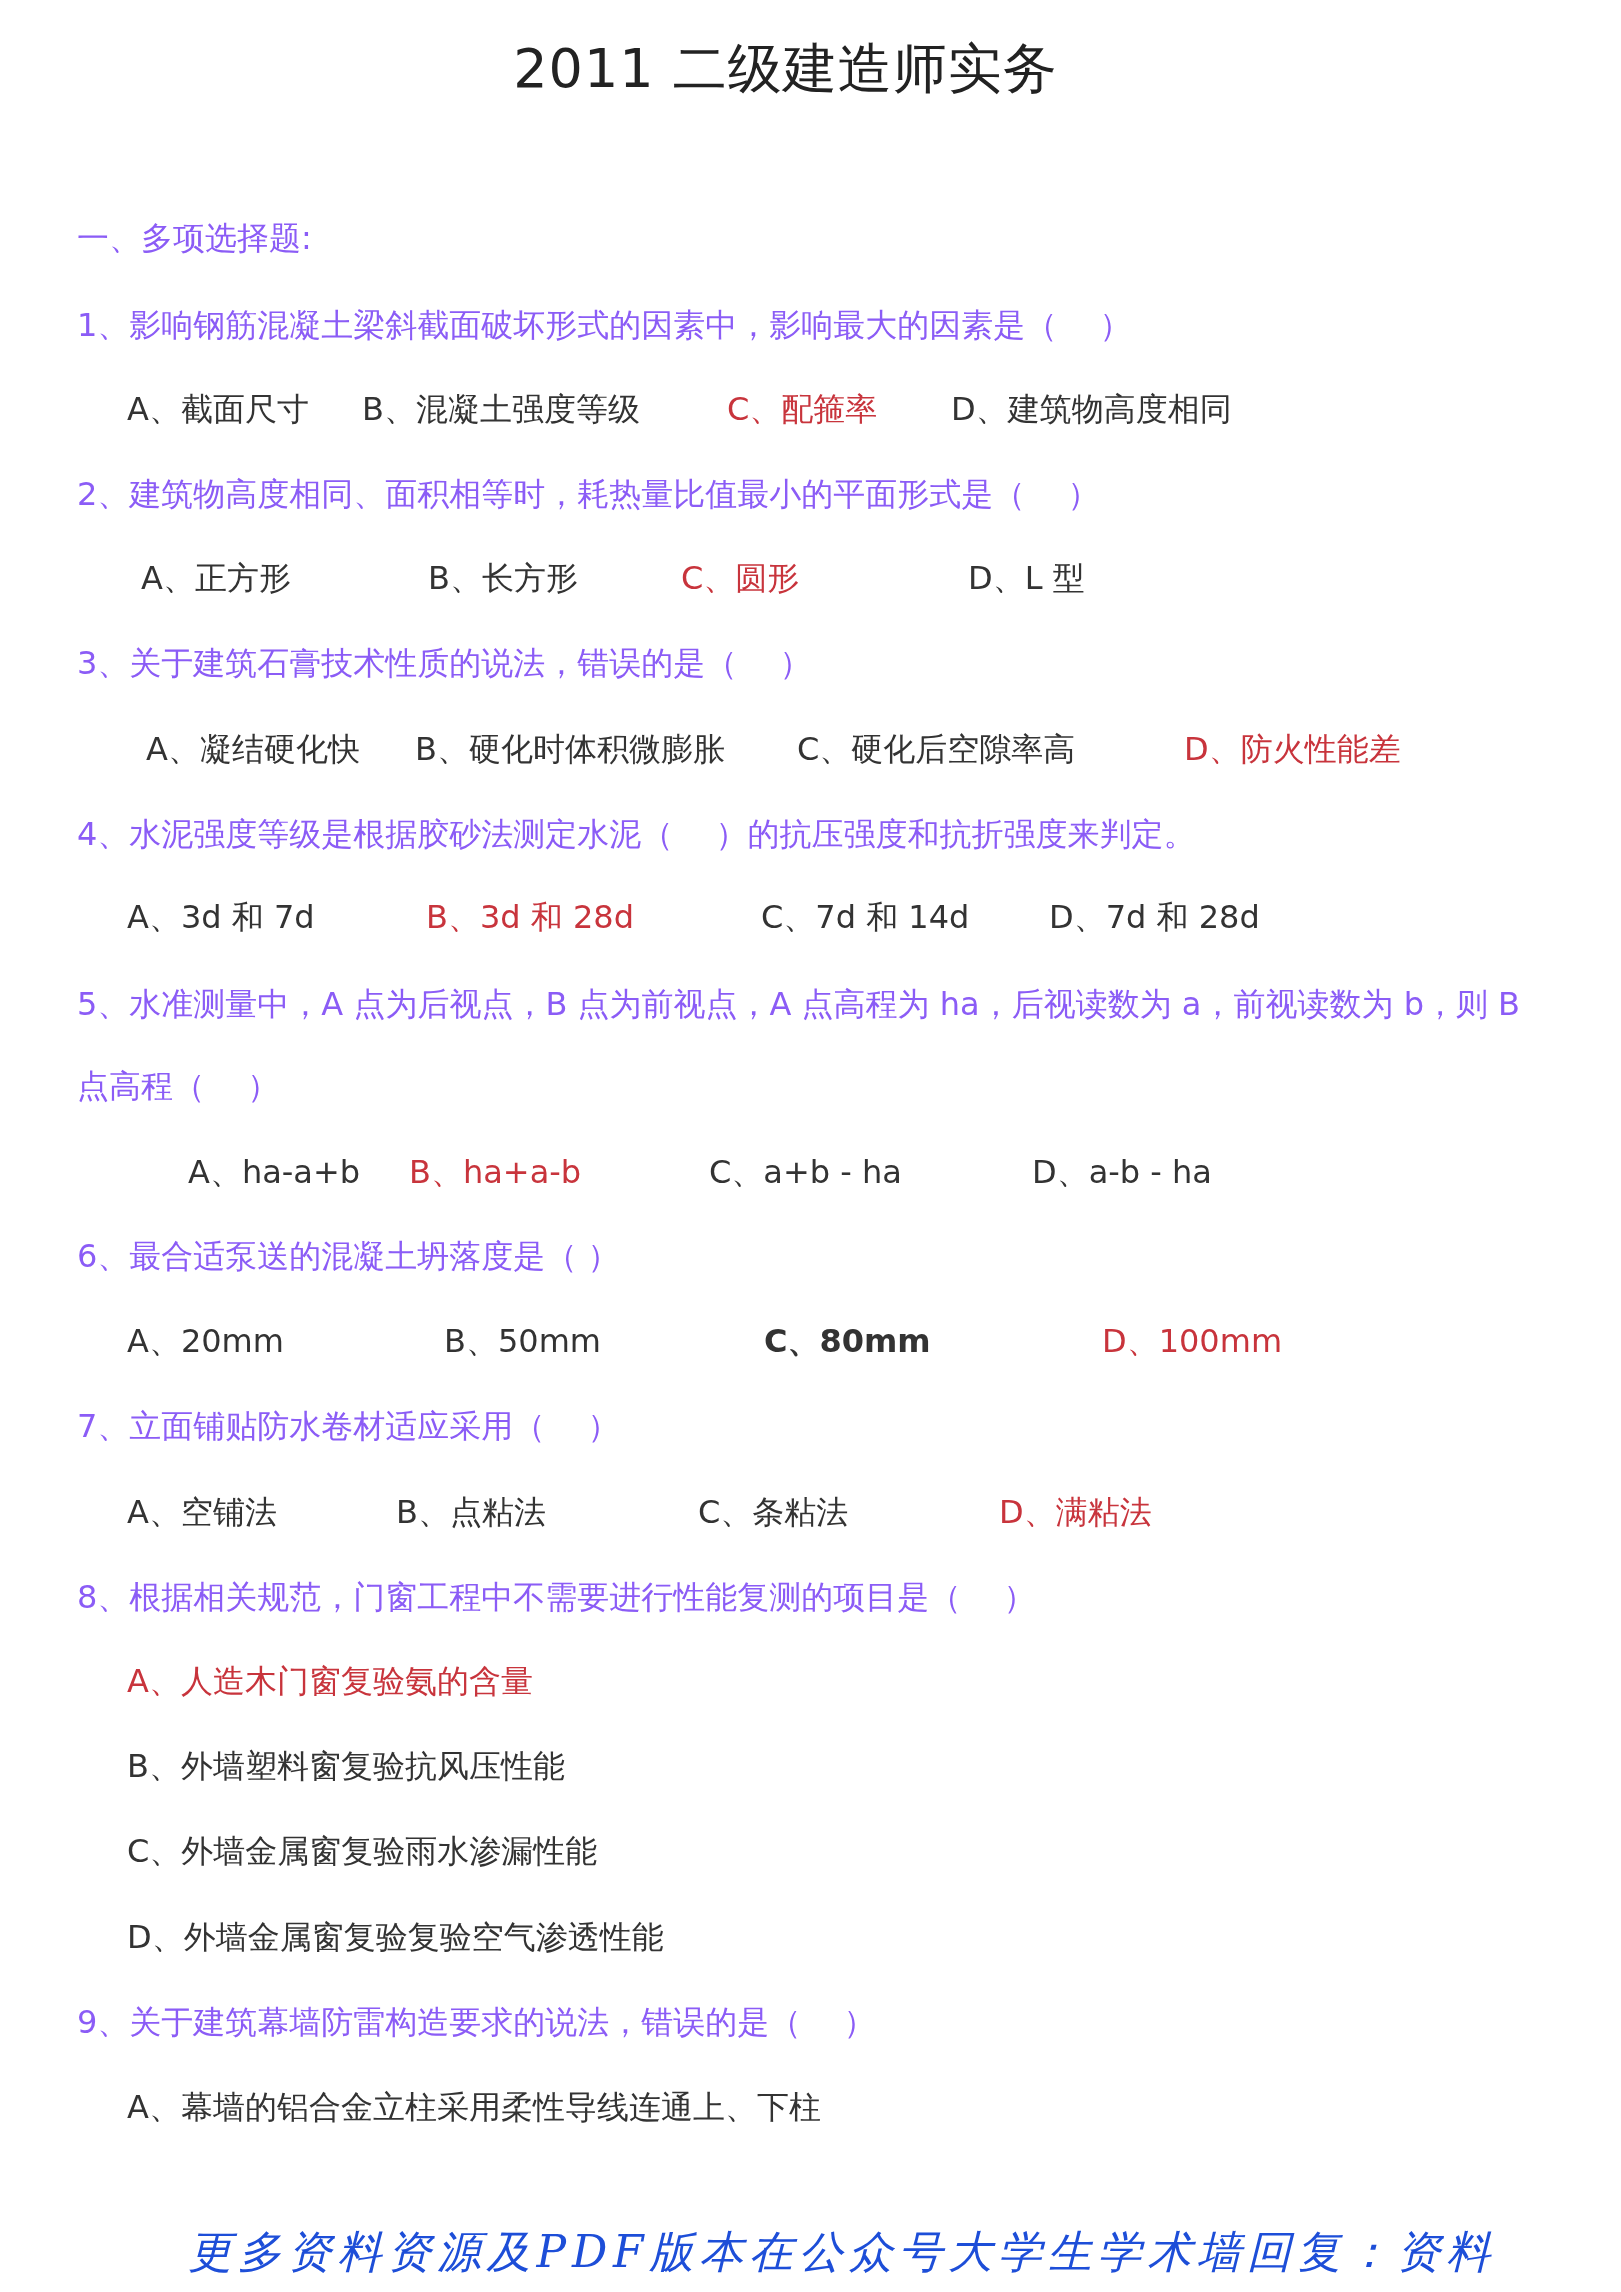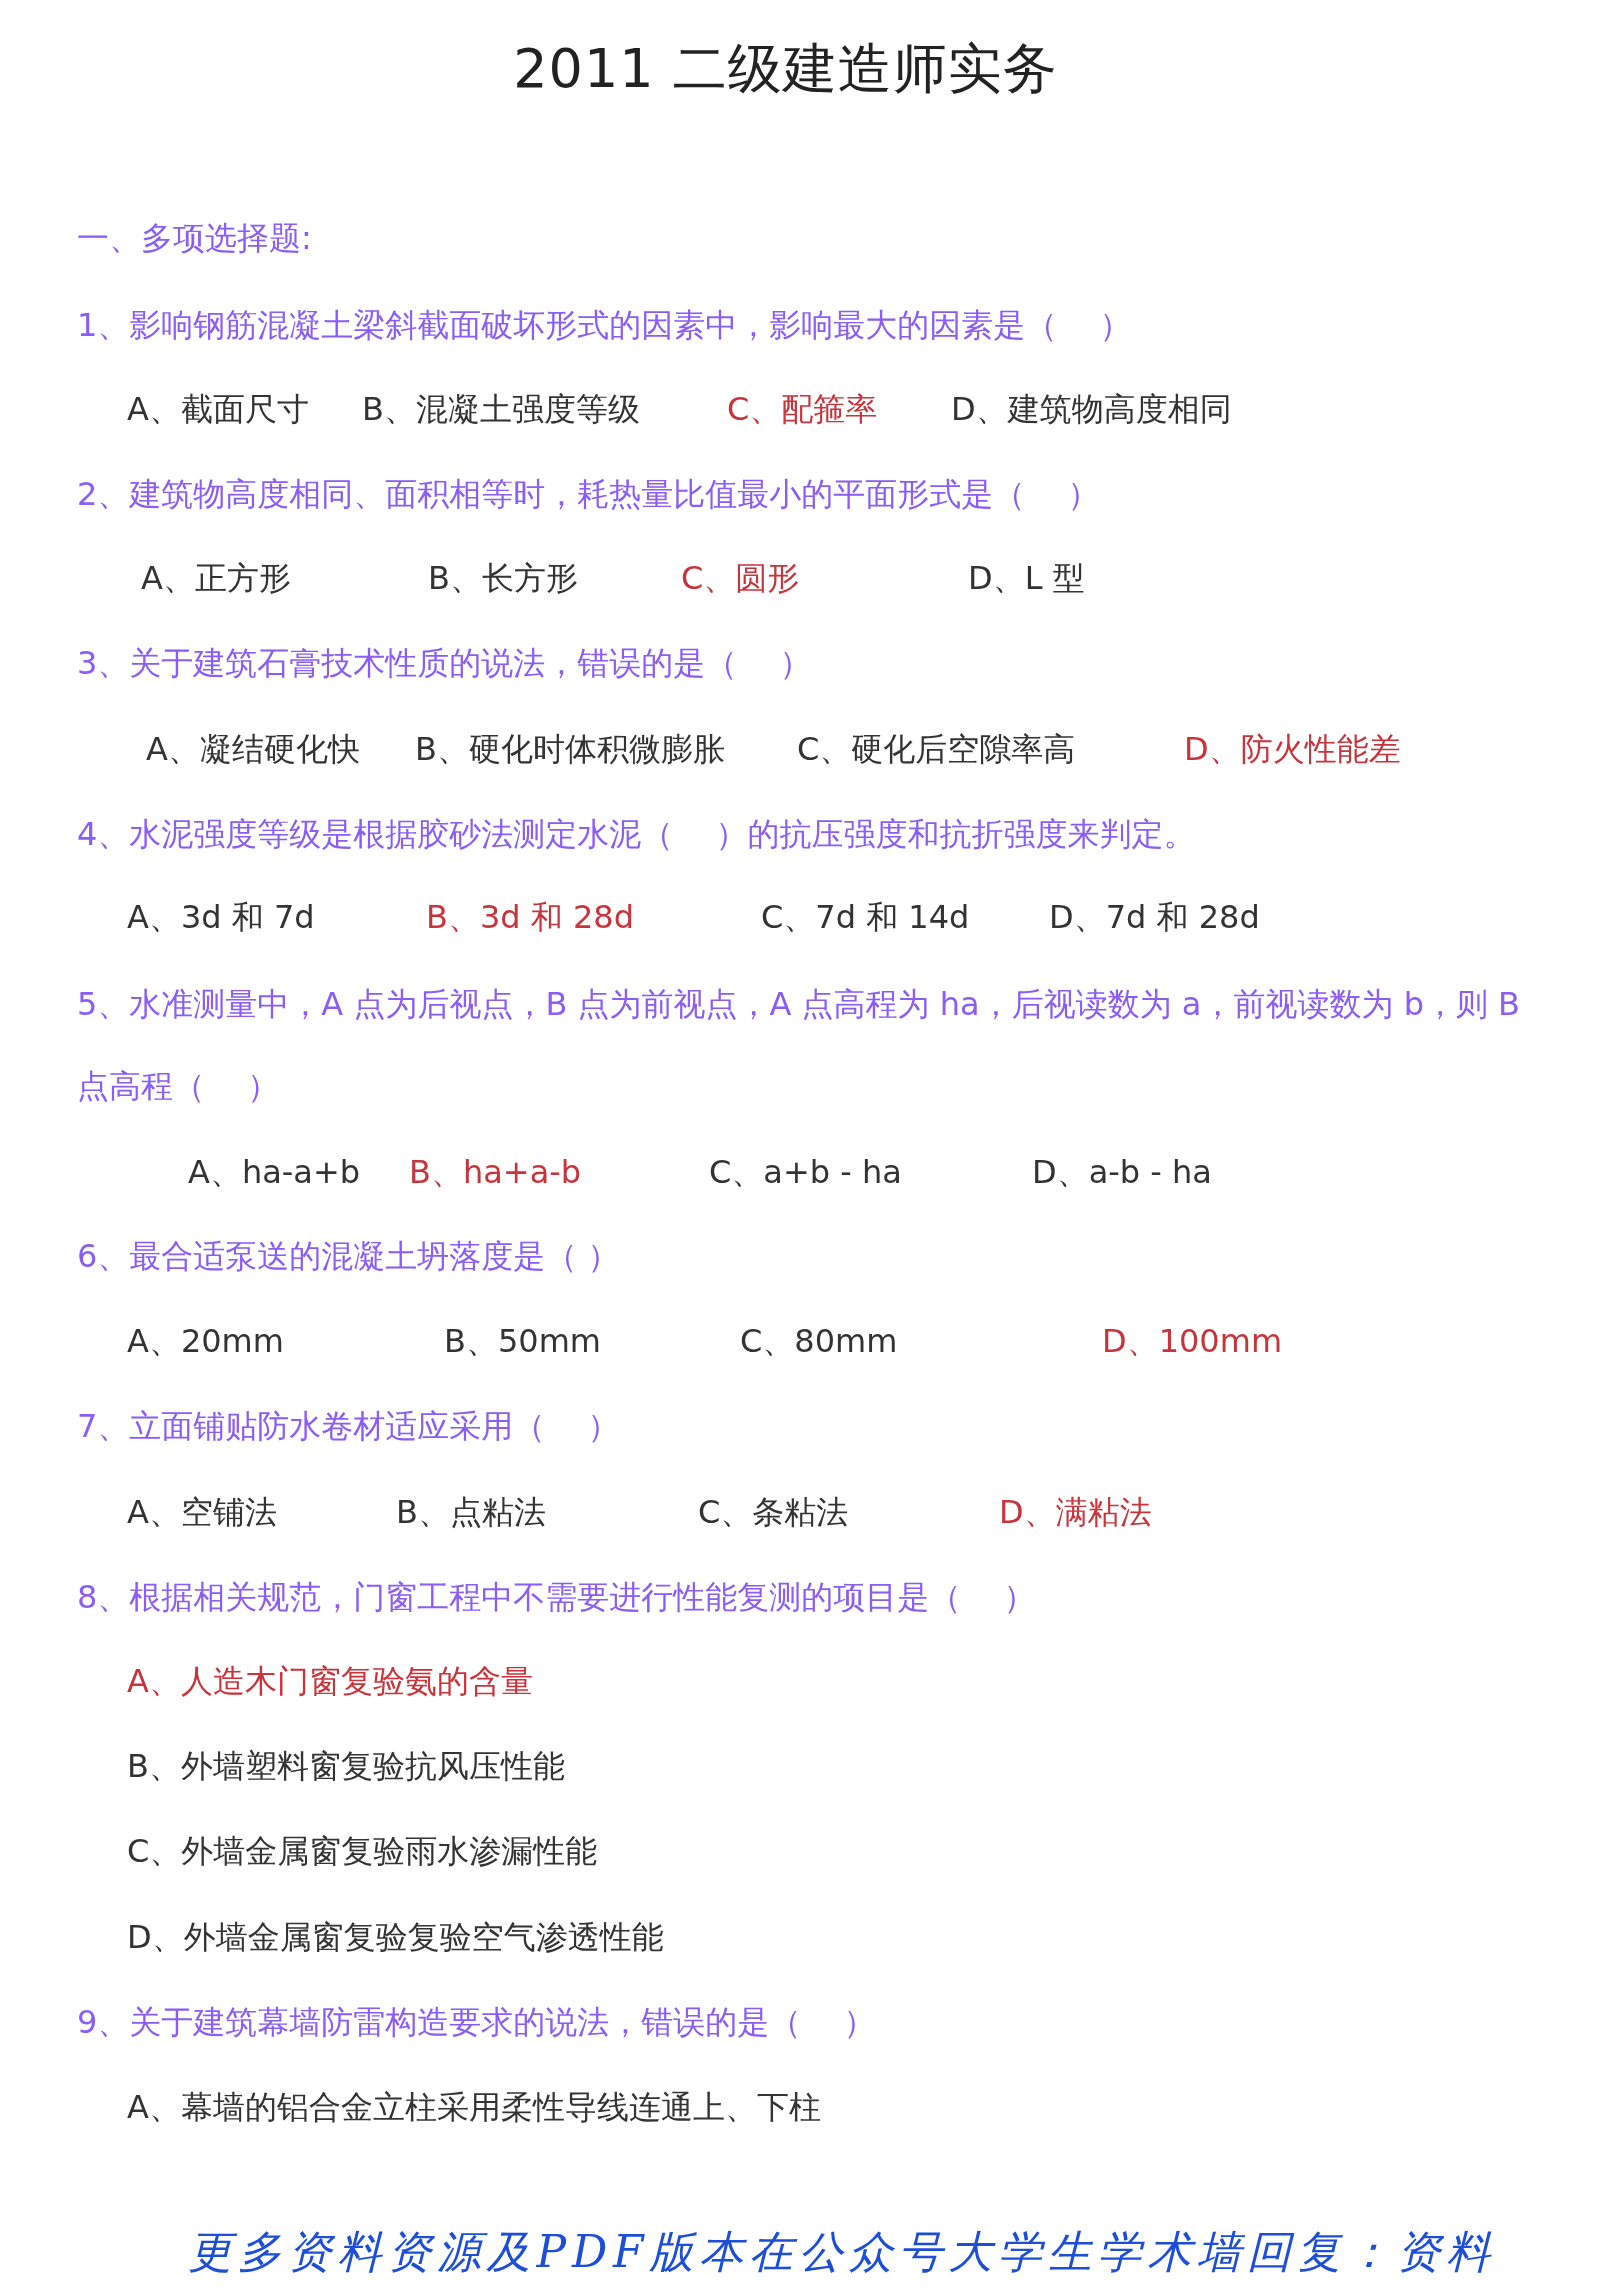--- a/index.html
+++ b/index.html
@@ -61,21 +61,21 @@
     <div class="opt" style="top:1151px; left:140px;margin-left:48px;">A、ha-a+b</div>
     <div class="opt answer" style="top:1151px; left:409px;">B、ha+a-b</div>
     <div class="opt" style="top:1151px; left:709px;">C、a+b - ha</div>
     <div class="opt" style="top:1151px; left:1032px;">D、a-b - ha</div>
   </div>
 
   <div>
     <div class="line" style="top:1235px; left:77px;">6、最合适泵送的混凝土坍落度是（ ）</div>
     <div class="opt" style="top:1320px; left:127px;">A、20mm</div>
     <div class="opt" style="top:1320px; left:444px;">B、50mm</div>
-    <div class="opt" style="top:1320px; left:740px;">C、80mm</div>
+    <div class="opt" style="top:1320px; left:764px;font-weight:bold;">C、80mm</div>
     <div class="opt answer" style="top:1320px; left:1102px;">D、100mm</div>
   </div>
 
   <div>
     <div class="line" style="top:1405px; left:77px;">7、立面铺贴防水卷材适应采用（　 ）</div>
     <div class="opt" style="top:1491px; left:127px;">A、空铺法</div>
     <div class="opt" style="top:1491px; left:396px;">B、点粘法</div>
     <div class="opt" style="top:1491px; left:698px;">C、条粘法</div>
     <div class="opt answer" style="top:1491px; left:999px;">D、满粘法</div>
   </div>

